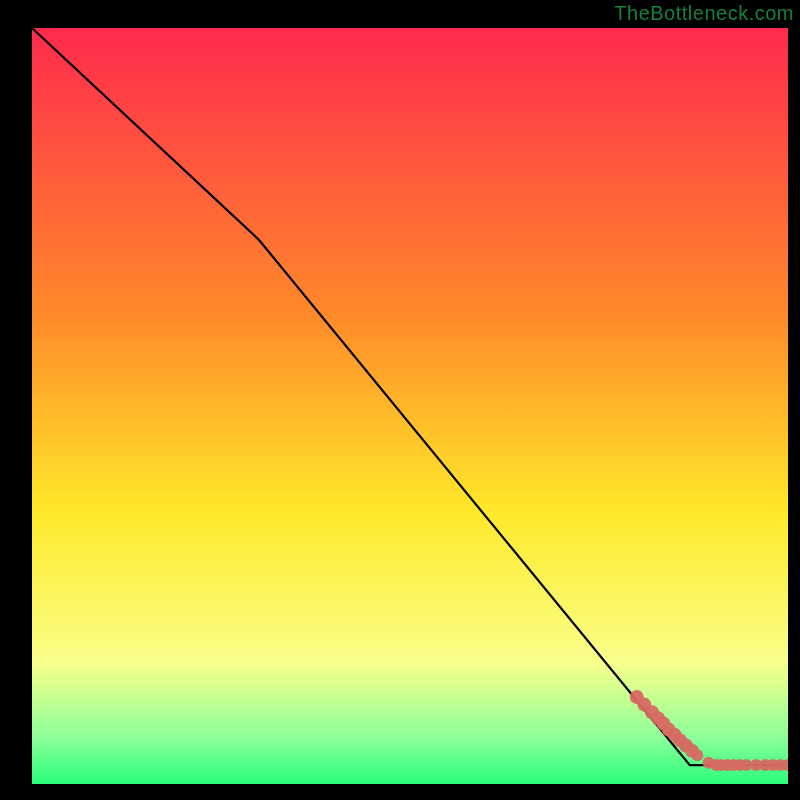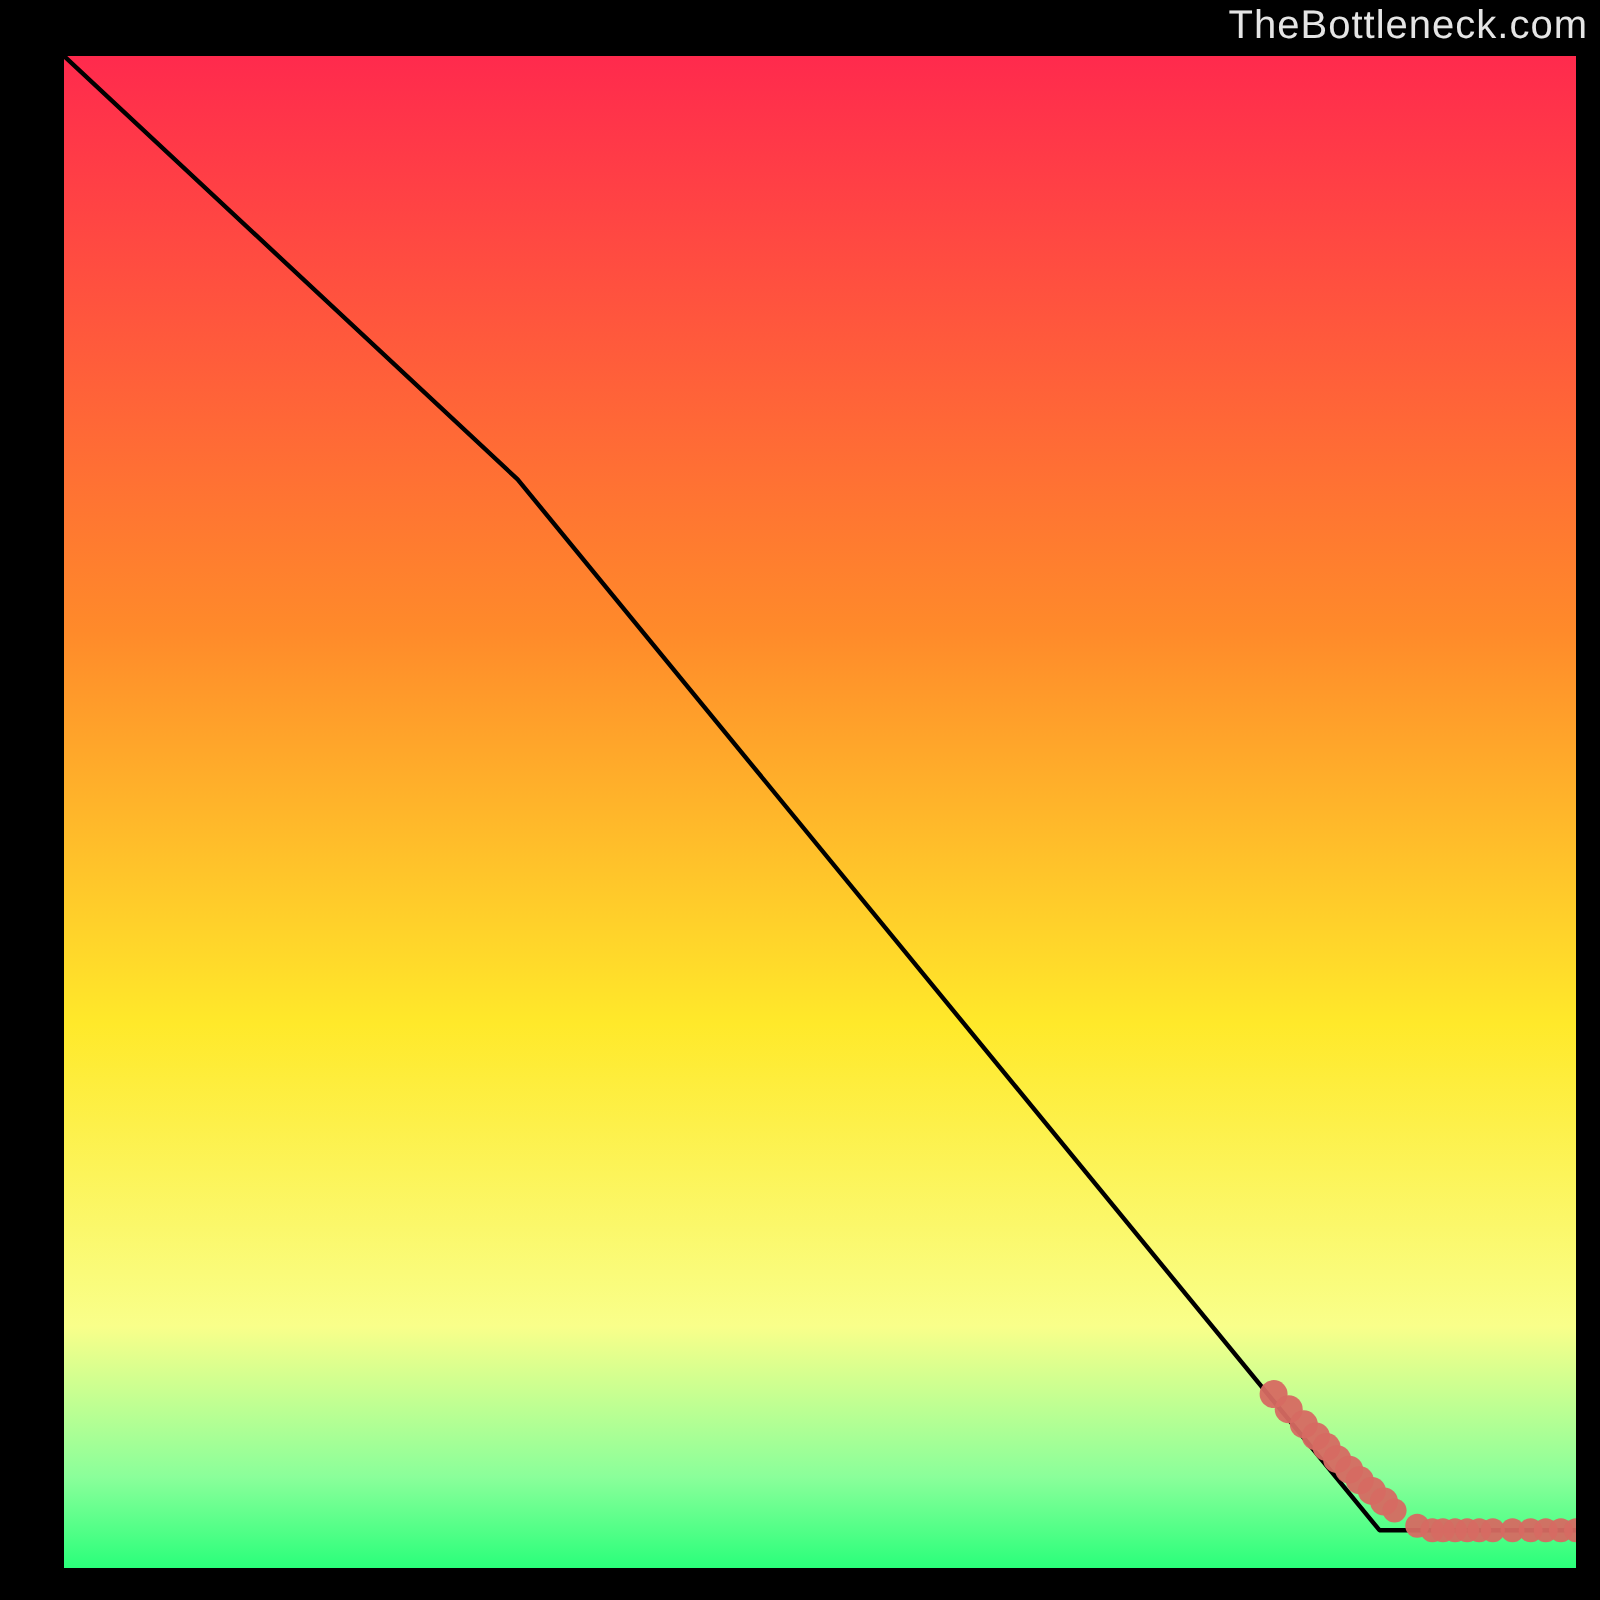--- a/index.html
+++ b/index.html
@@ -14,21 +14,21 @@
   .container {
     position: relative;
     width: 800px;
     height: 800px;
     background: #000;
   }
   .watermark {
     position: absolute;
     top: 2px;
     right: 6px;
-    color: #e5e5e5;
+    color: #15803d;
     font-size: 20px;
     font-weight: 500;
     letter-spacing: 0.5px;
     user-select: none;
   }
   .plot-wrap {
     position: absolute;
     left: 32px;
     top: 28px;
     width: 756px;

